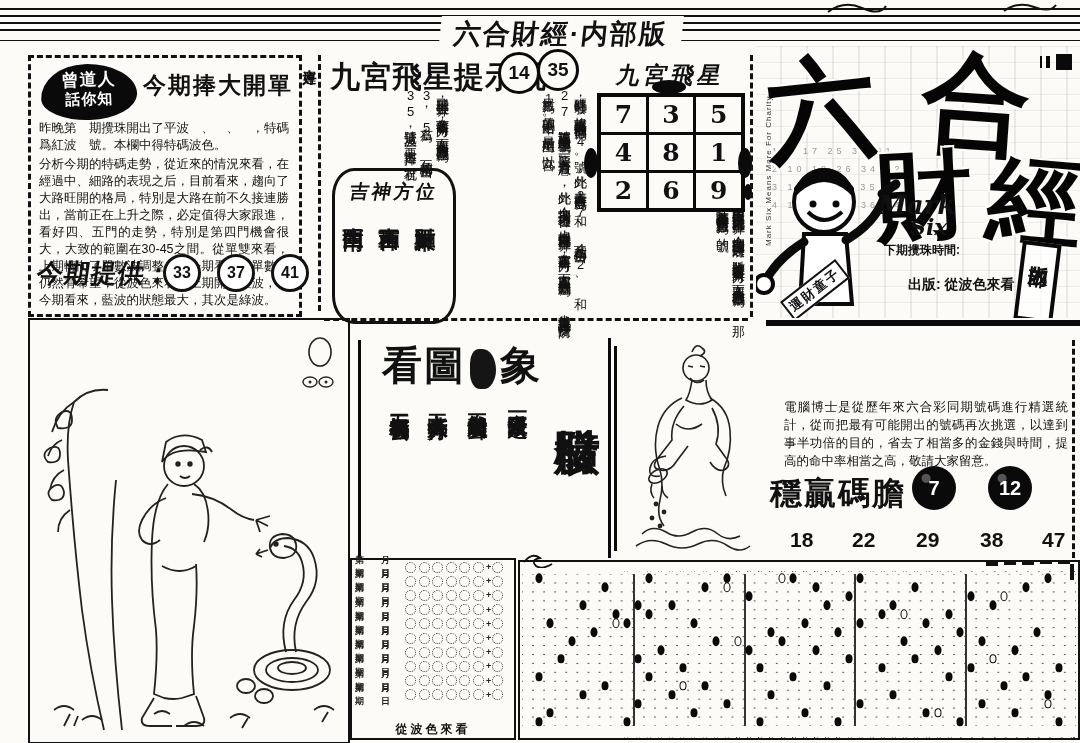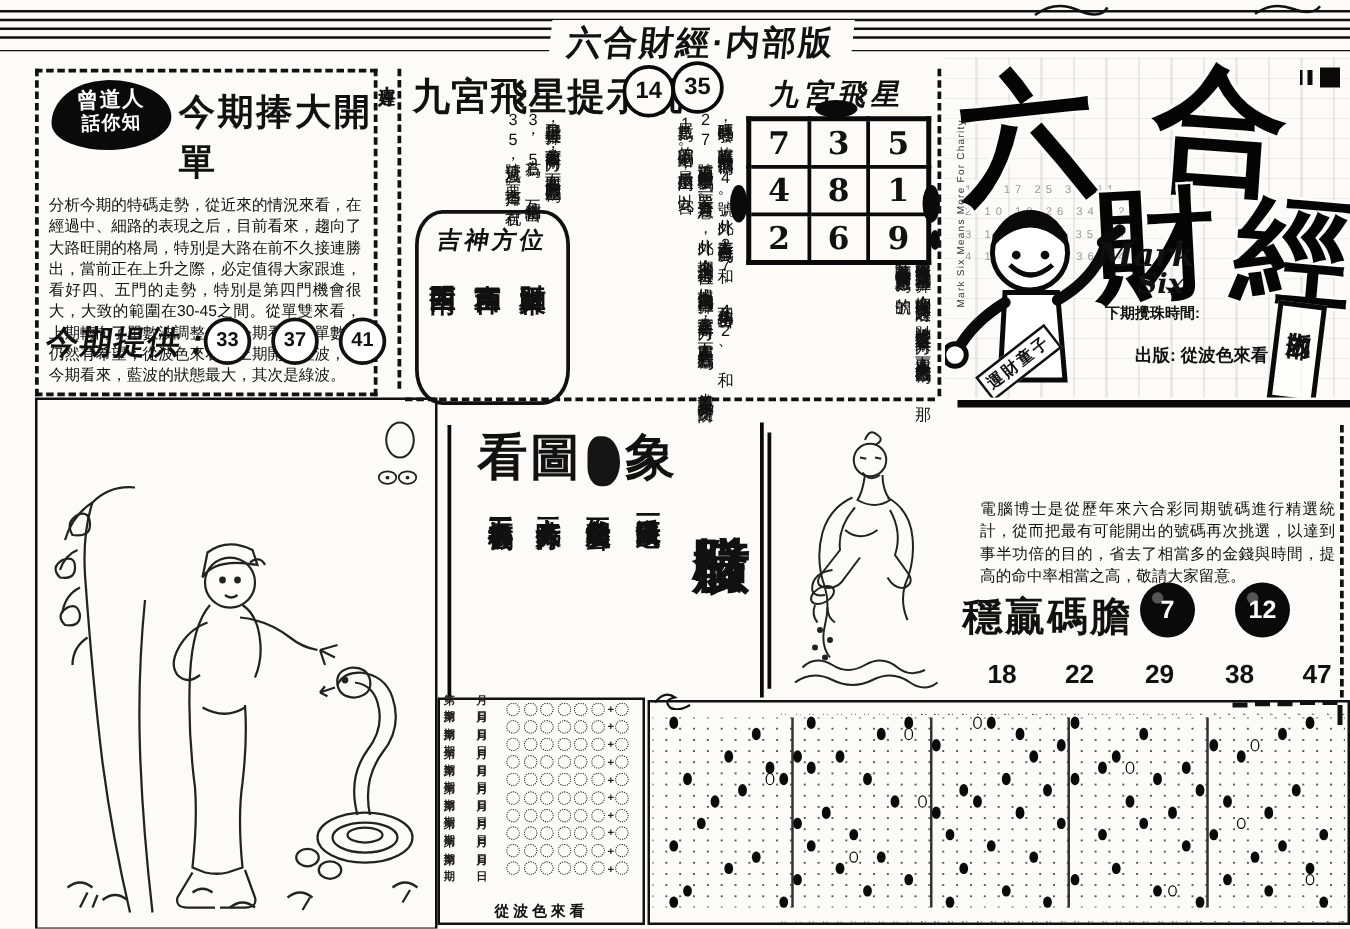--- a/index.html
+++ b/index.html
@@ -14,21 +14,21 @@
   .issue{position:absolute;right:4px;top:18px;background:#fcfbf8;padding:0 10px;
          font-size:24px;font-weight:900;letter-spacing:4px;}
   
   .leftbox{position:absolute;left:28px;top:55px;width:268px;height:256px;border:3px dashed #111;}
   .dashline-v{position:absolute;border-left:3px dashed #111;}
   .badge{position:absolute;left:10px;top:6px;width:96px;height:56px;background:#0a0a0a;
          border-radius:46% 54% 50% 50%/60% 55% 45% 40%;color:#fff;text-align:center;
          transform:rotate(-2deg);line-height:1.15;padding-top:6px;box-sizing:border-box;}
   .badge .l1{font-size:17px;font-weight:900;letter-spacing:1px;}
   .badge .l2{font-size:15px;font-weight:700;letter-spacing:1px;}
-  .headline{position:absolute;left:112px;top:12px;font-size:29px;font-weight:900;letter-spacing:2px;}
+  .headline{position:absolute;left:112px;top:12px;font-size:23px;font-weight:900;letter-spacing:2px;}
   .para{position:absolute;left:8px;font-size:12.5px;line-height:17px;text-align:justify;width:250px;}
   .offer-label{position:absolute;left:6px;top:198px;font-size:26px;font-weight:900;
                transform:skewX(-8deg);letter-spacing:1px;}
   .numcircle{position:absolute;top:196px;width:32px;height:32px;border:3px solid #111;border-radius:50%;
              text-align:center;line-height:32px;font-size:16px;font-weight:900;background:#fff;}
   
   .np-title{position:absolute;left:330px;top:57px;font-size:30px;font-weight:900;letter-spacing:1px;}
   .tip-circle{position:absolute;width:36px;height:36px;border:3.5px solid #0a0a0a;border-radius:50%;
               text-align:center;line-height:36px;font-size:19px;font-weight:900;background:#fcfbf8;}
   .vcol{position:absolute;font-size:13px;line-height:16px;letter-spacing:1px;}
@@ -126,20 +126,21 @@
   <svg class="abs" style="left:1000px;top:0" width="60" height="14">
     <path d="M4 11 Q 18 1 34 7 T 56 5" fill="none" stroke="#111" stroke-width="2"></path>
   </svg>
 
   <div class="leftbox">
     <div class="badge">
       <div class="l1">曾道人</div>
       <div class="l2">話你知</div>
     </div>
     <div class="headline">今期捧大開單</div>
+    <div class="para" style="top:62px">昨晚第　期攪珠開出了平波　、　、　，特碼爲紅波　號。本欄中得特碼波色。</div>
     <div class="para" style="top:98px">分析今期的特碼走勢，從近來的情況來看，在經過中、細路的表現之后，目前看來，趨向了大路旺開的格局，特別是大路在前不久接連勝出，當前正在上升之際，必定值得大家跟進，看好四、五門的走勢，特別是第四門機會很大，大致的範圍在30-45之間。從單雙來看，上期轉向了單數波調整，在今期看來，單數波仍然有希望；從波色來看，上期開出紅波，在今期看來，藍波的狀態最大，其次是綠波。</div>
     <div class="offer-label">今期提供：</div>
     <div class="numcircle" style="left:132px">33</div>
     <div class="numcircle" style="left:186px">37</div>
     <div class="numcircle" style="left:240px">41</div>
   </div>
   <div class="vtext abs" style="left:301px;top:60px;font-size:14px;font-weight:700">好運！</div>
   <div class="dashline-v" style="left:318px;top:55px;height:256px"></div>
 
   <div class="np-title">九宮飛星提示吼</div>

